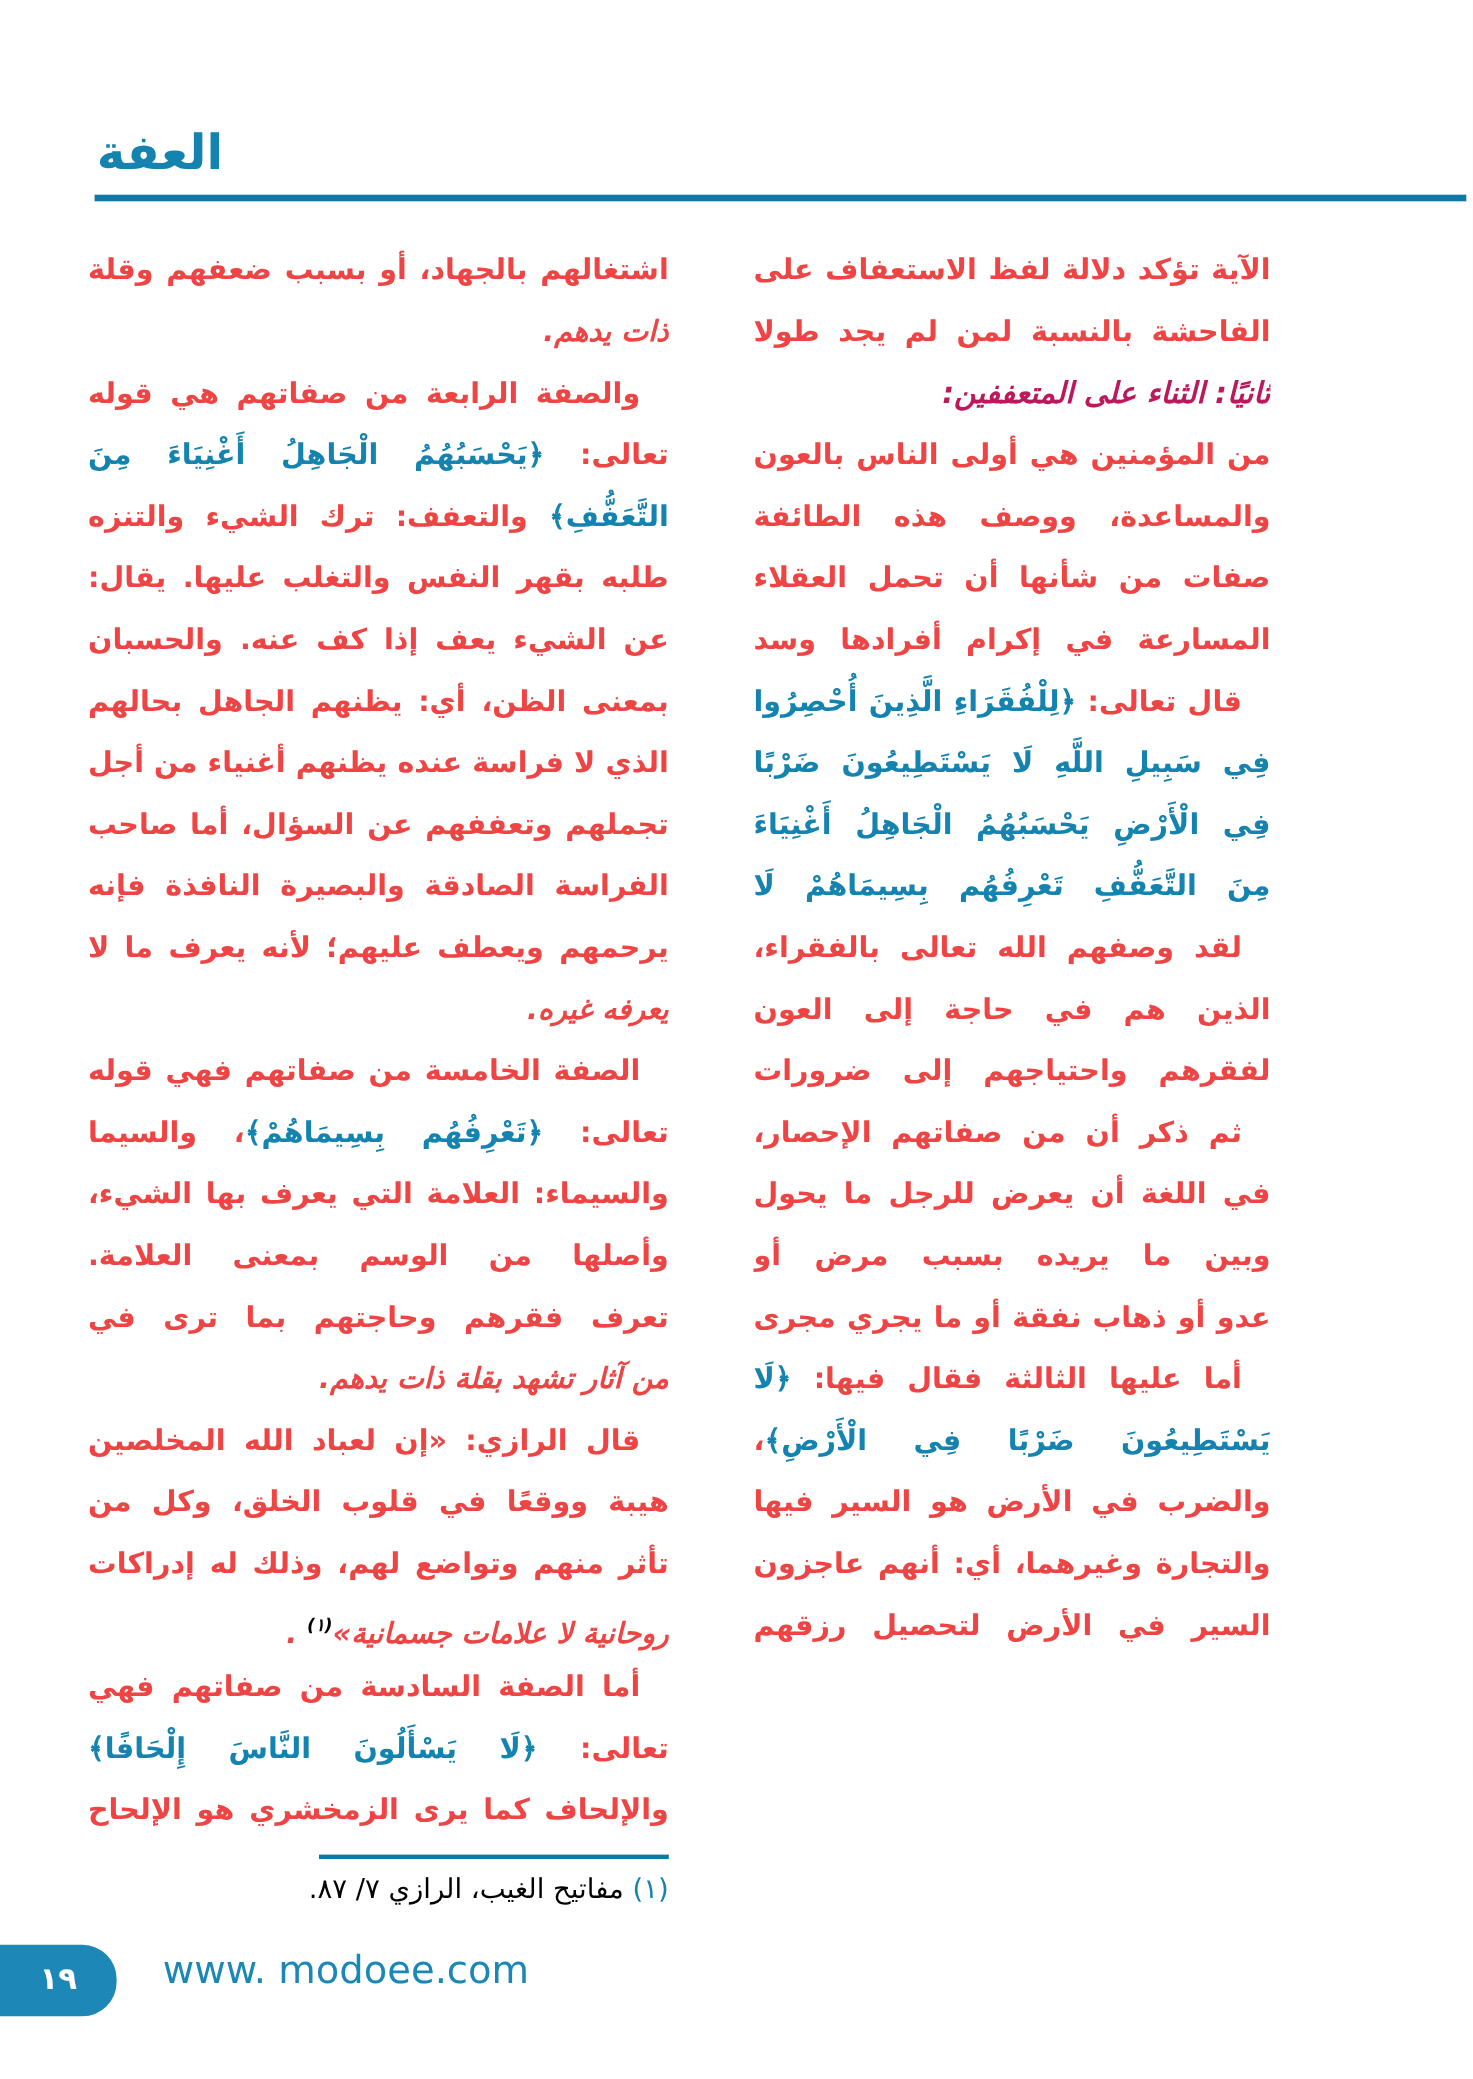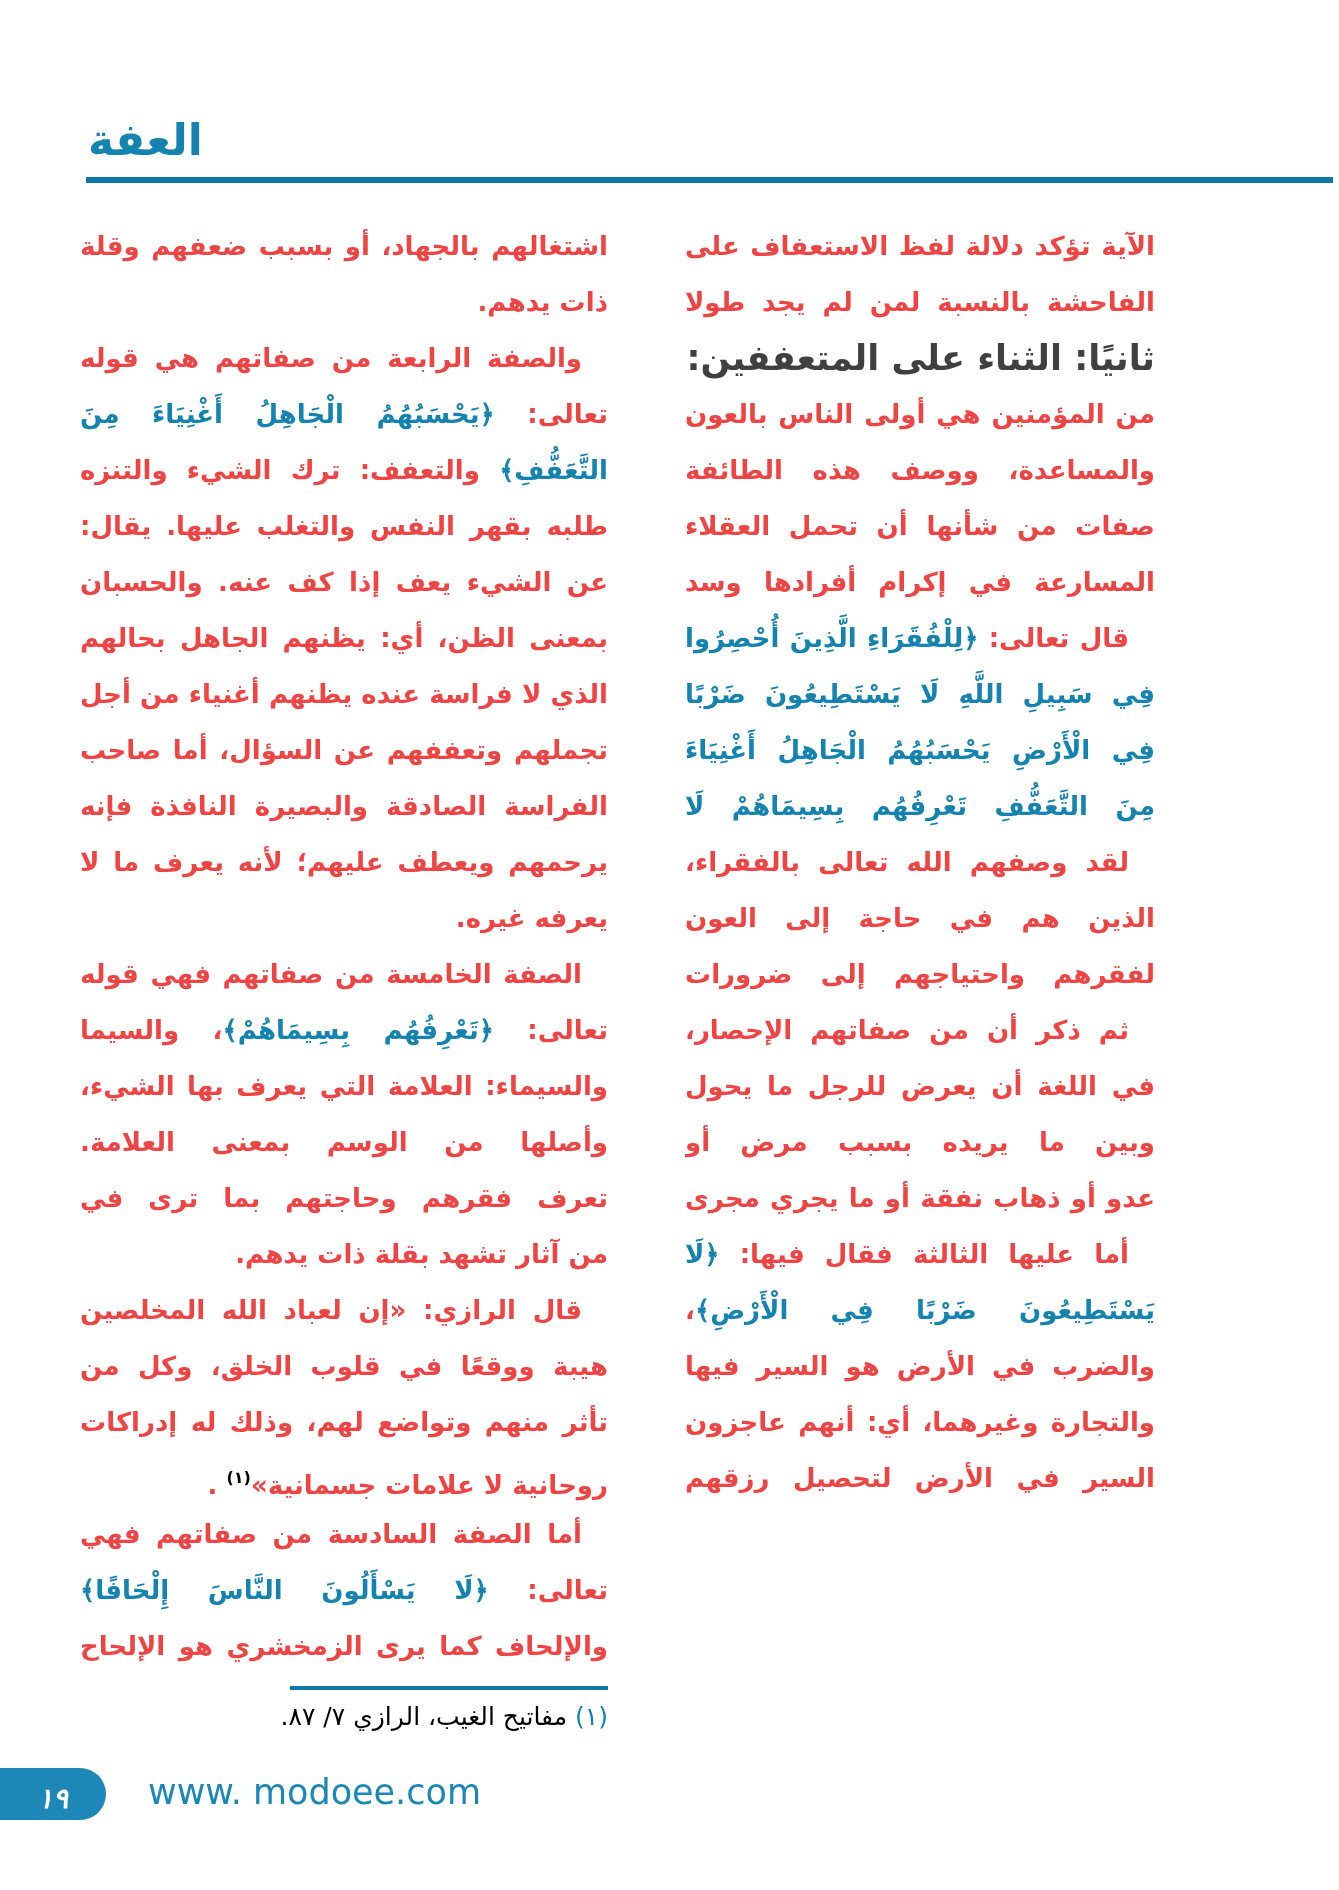--- a/index.html
+++ b/index.html
@@ -27,44 +27,44 @@
   .col { position:absolute; top:218px; }
   .col-right { left:685px; width:470px; }
   .col-left  { left:80px;  width:528px; }
   .line {
     height:56px; line-height:56px;
     overflow:hidden;
     font-size:26px; font-weight:bold; color:#000;
     text-align:justify; text-align-last:justify;
     white-space:normal;
   }
-  .line.right  { text-align:right;  text-align-last:right; }
+  .line.right  { text-align:right;  text-align-last:right;font-style:italic; }
   .line.indent { padding-right:26px; }
   .seg-normal  { color:#ef4444; }
   .seg-quran   { color:#1583b0; }
-  .seg-heading { color:#404040; font-size:35px; }
+  .seg-heading { color:#be185d; font-size:27px; }
   .seg-cite    { font-size:22px; color:#000; }
   .seg-footref { font-size:16px; vertical-align:11px; }
   
   .footnote { position:absolute; left:80px; top:1686px; width:528px; }
   .fn-sep   { width:318px; height:4px; background:#1078a8; }
   .fn-line  {
     margin-top:12px;
     text-align:left; text-align-last:right;
     font-size:25px; font-weight:normal; color:#000;
   }
   .fn-marker { color:#1583b0; }
   
   .page-tab {
     position:absolute; left:0; top:1768px;
-    width:106px; height:52px;
+    width:106px; height:65px;
     background:#1d87b8;
     border-radius:0 31px 31px 0;
     color:#ffffff; font-size:28px; font-weight:bold;
-    text-align:center; line-height:62px;font-style:italic;
+    text-align:center; line-height:62px;
   }
   .site-url {
     position:absolute; left:148px; top:1772px;
     direction:ltr;
     font-size:35px; color:#1a87b6;
   }
 </style>
 </head>
 <body>
 

